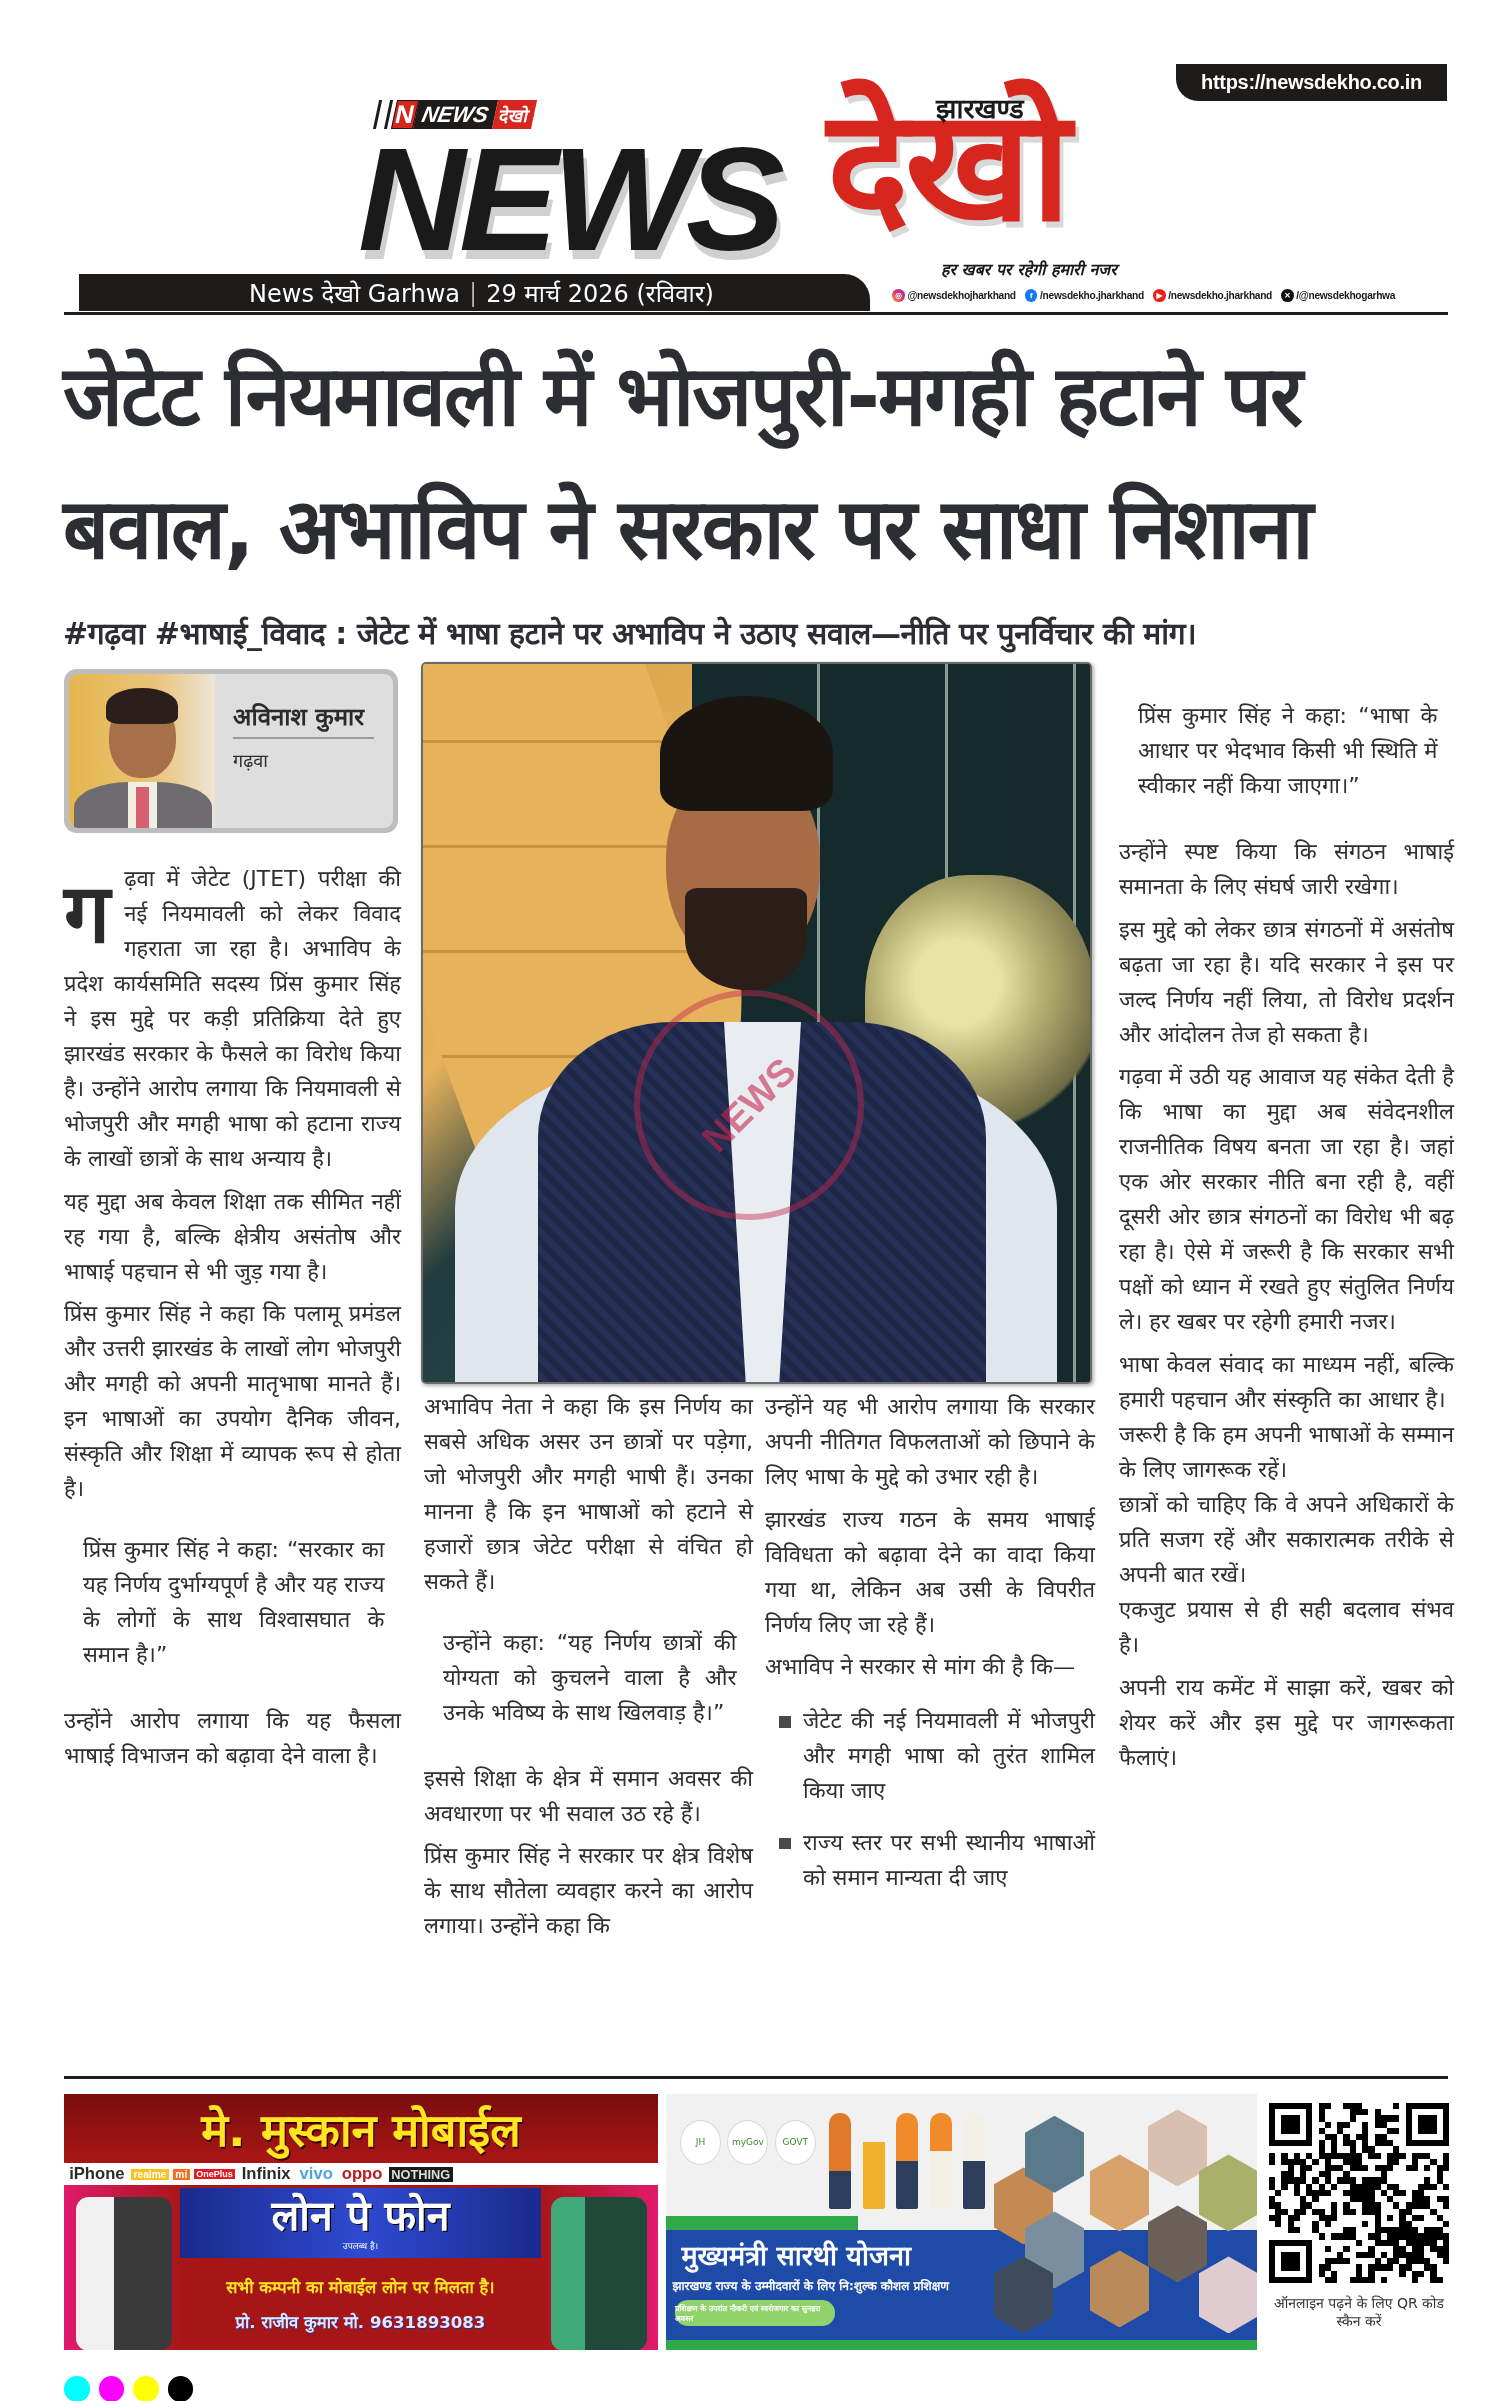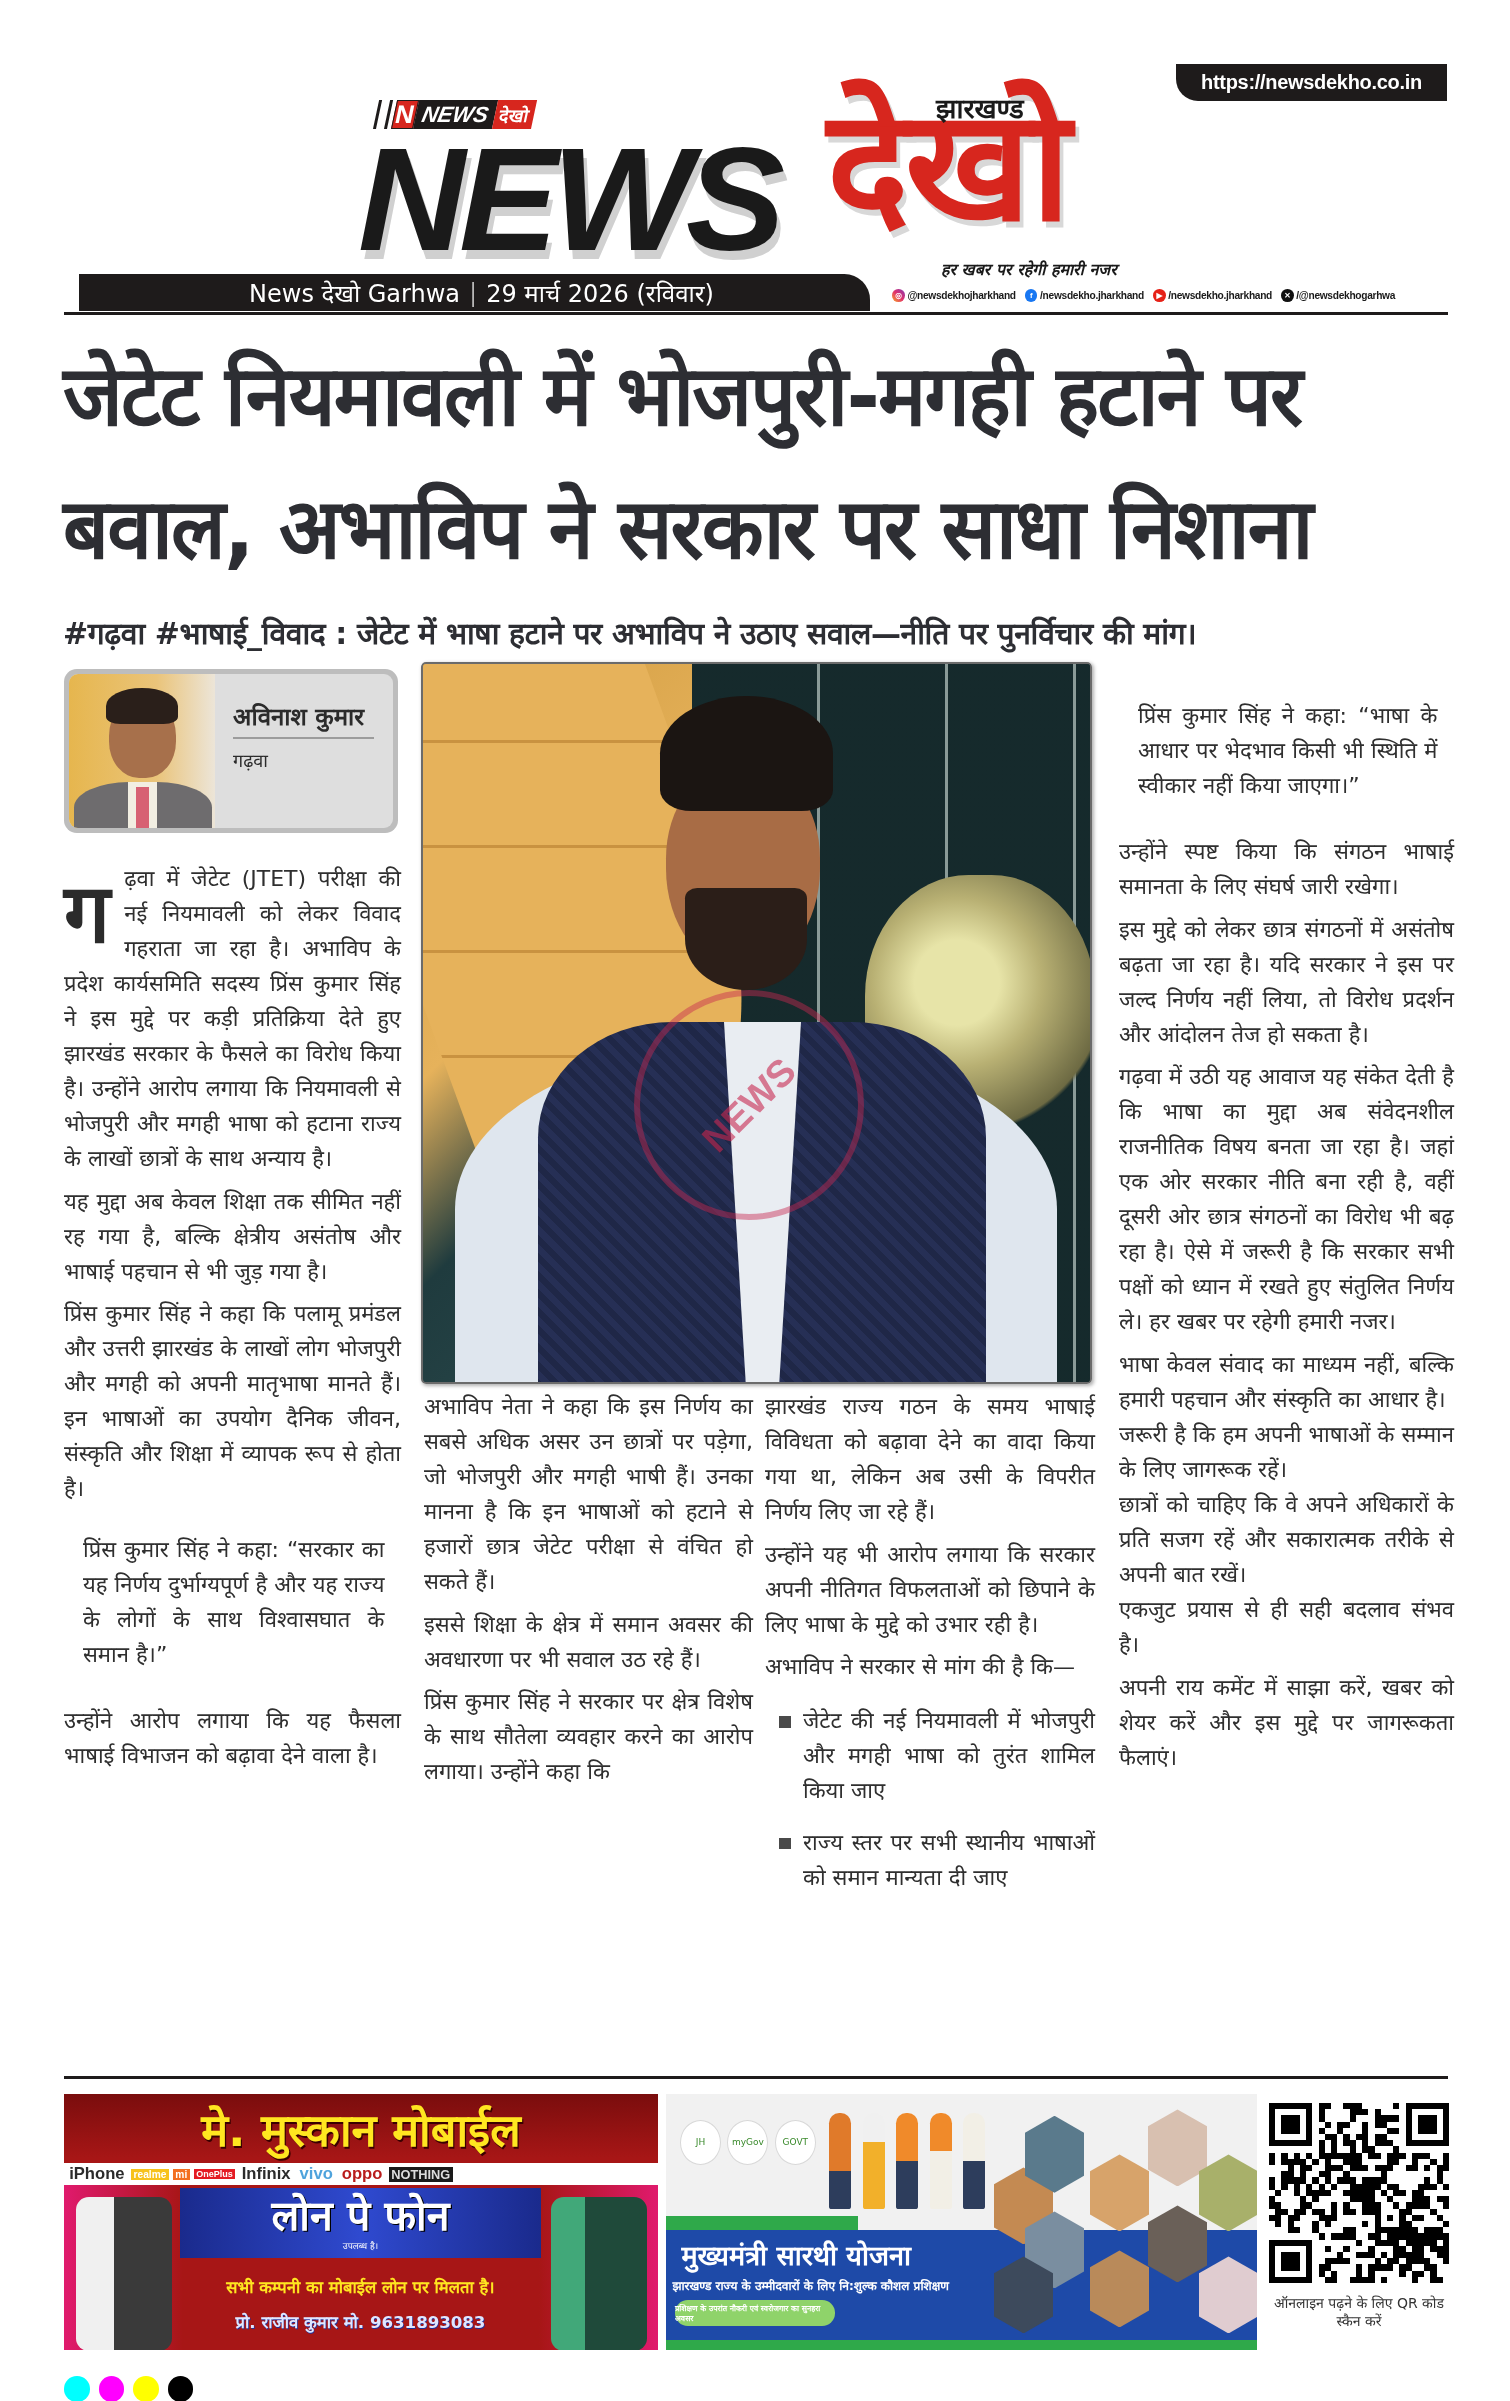--- a/index.html
+++ b/index.html
@@ -254,27 +254,28 @@
     <span>ढ़वा में जेटेट (JTET) परीक्षा की नई नियमावली को लेकर विवाद गहराता जा रहा है। अभाविप के प्रदेश कार्यसमिति सदस्य प्रिंस कुमार सिंह ने इस मुद्दे पर कड़ी प्रतिक्रिया देते हुए झारखंड सरकार के फैसले का विरोध किया है। उन्होंने आरोप लगाया कि नियमावली से भोजपुरी और मगही भाषा को हटाना राज्य के लाखों छात्रों के साथ अन्याय है।</span>
   </p>
   <p>यह मुद्दा अब केवल शिक्षा तक सीमित नहीं रह गया है, बल्कि क्षेत्रीय असंतोष और भाषाई पहचान से भी जुड़ गया है।</p>
   <p>प्रिंस कुमार सिंह ने कहा कि पलामू प्रमंडल और उत्तरी झारखंड के लाखों लोग भोजपुरी और मगही को अपनी मातृभाषा मानते हैं। इन भाषाओं का उपयोग दैनिक जीवन, संस्कृति और शिक्षा में व्यापक रूप से होता है।</p>
   <p class="quote">प्रिंस कुमार सिंह ने कहा: “सरकार का यह निर्णय दुर्भाग्यपूर्ण है और यह राज्य के लोगों के साथ विश्वासघात के समान है।”</p>
   <p>उन्होंने आरोप लगाया कि यह फैसला भाषाई विभाजन को बढ़ावा देने वाला है।</p>
 </div>
 
 <div class="col col2">
   <p>अभाविप नेता ने कहा कि इस निर्णय का सबसे अधिक असर उन छात्रों पर पड़ेगा, जो भोजपुरी और मगही भाषी हैं। उनका मानना है कि इन भाषाओं को हटाने से हजारों छात्र जेटेट परीक्षा से वंचित हो सकते हैं।</p>
+  <p class="quote">उन्होंने कहा: “यह निर्णय छात्रों की योग्यता को कुचलने वाला है और उनके भविष्य के साथ खिलवाड़ है।”</p>
   <p>इससे शिक्षा के क्षेत्र में समान अवसर की अवधारणा पर भी सवाल उठ रहे हैं।</p>
   <p>प्रिंस कुमार सिंह ने सरकार पर क्षेत्र विशेष के साथ सौतेला व्यवहार करने का आरोप लगाया। उन्होंने कहा कि</p>
 </div>
 
 <div class="col col3">
+  <p>उन्होंने यह भी आरोप लगाया कि सरकार अपनी नीतिगत विफलताओं को छिपाने के लिए भाषा के मुद्दे को उभार रही है।</p>
   <p>झारखंड राज्य गठन के समय भाषाई विविधता को बढ़ावा देने का वादा किया गया था, लेकिन अब उसी के विपरीत निर्णय लिए जा रहे हैं।</p>
-  <p>उन्होंने यह भी आरोप लगाया कि सरकार अपनी नीतिगत विफलताओं को छिपाने के लिए भाषा के मुद्दे को उभार रही है।</p>
   <p style="margin-bottom:0">अभाविप ने सरकार से मांग की है कि—</p>
   <ul class="bullets">
     <li>जेटेट की नई नियमावली में भोजपुरी और मगही भाषा को तुरंत शामिल किया जाए</li>
     <li>राज्य स्तर पर सभी स्थानीय भाषाओं को समान मान्यता दी जाए</li>
   </ul>
 </div>
 
 <div class="col col4">
   <p class="quote">प्रिंस कुमार सिंह ने कहा: “भाषा के आधार पर भेदभाव किसी भी स्थिति में स्वीकार नहीं किया जाएगा।”</p>
   <p>उन्होंने स्पष्ट किया कि संगठन भाषाई समानता के लिए संघर्ष जारी रखेगा।</p>

